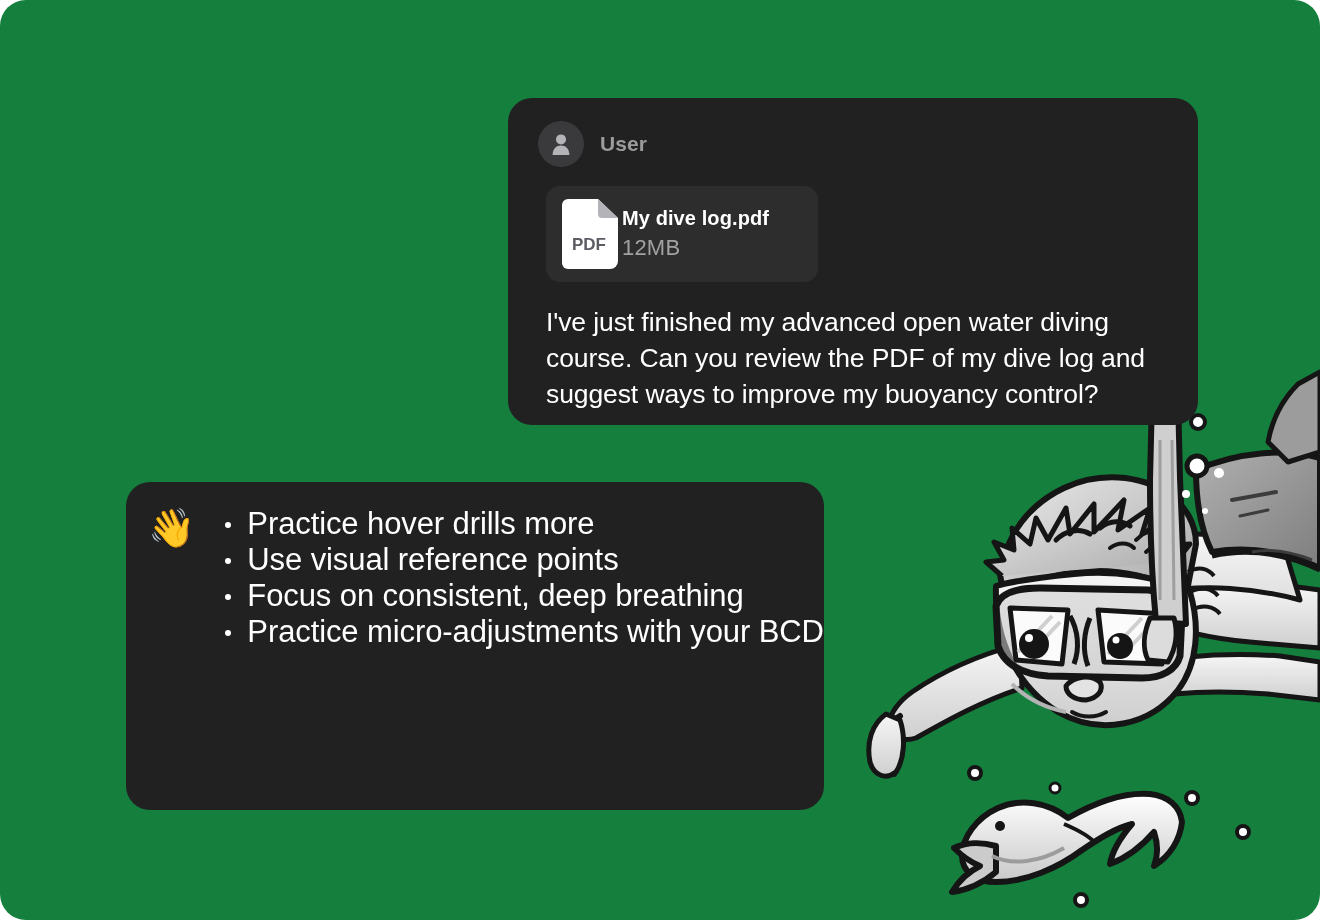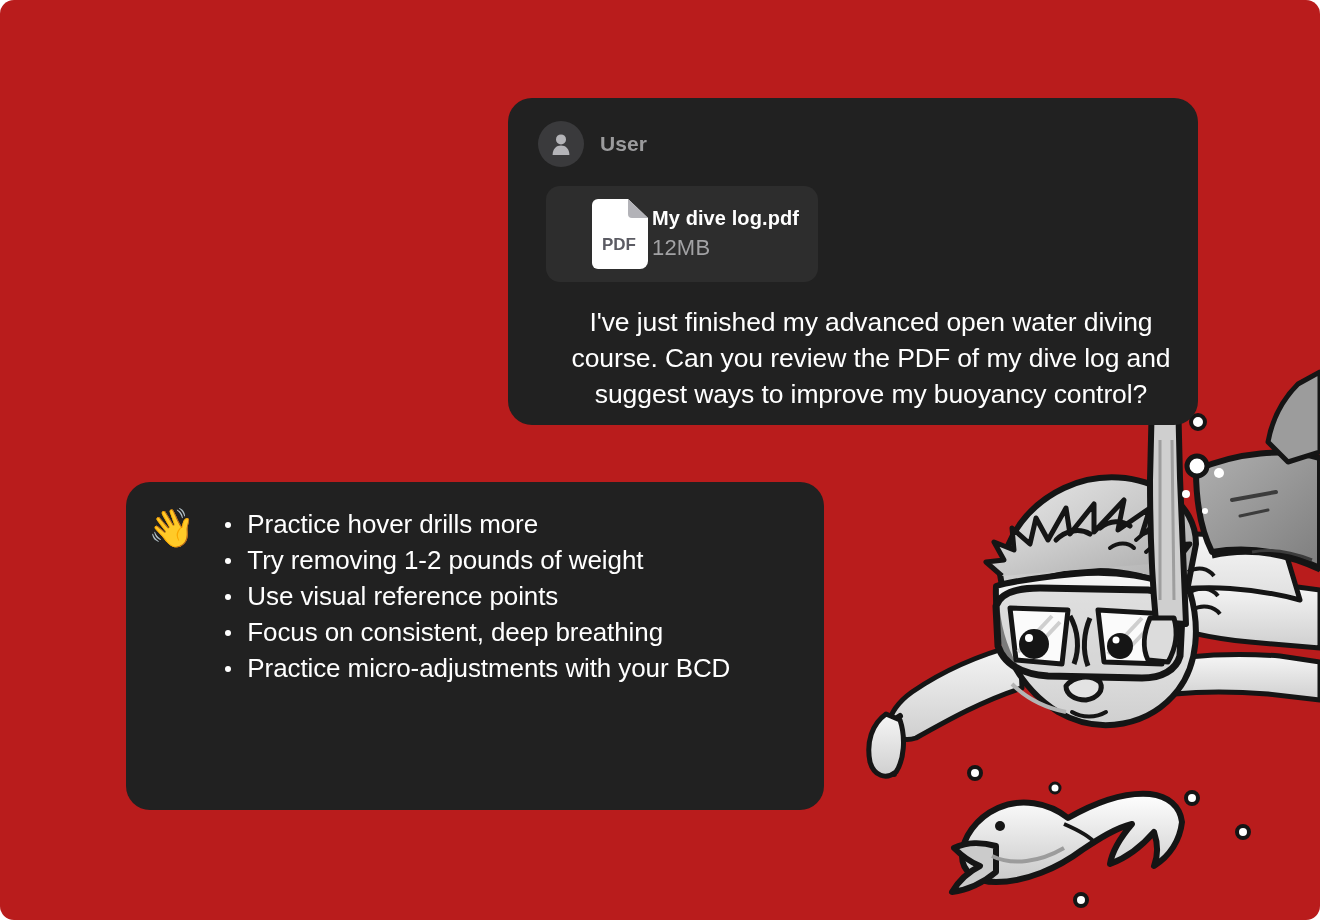--- a/index.html
+++ b/index.html
@@ -11,22 +11,22 @@
     width: 1320px;
     height: 920px;
     overflow: hidden;
     font-family: "Liberation Sans", sans-serif;
   }
 
   #stage {
     position: relative;
     width: 1320px;
     height: 920px;
-    background: #b91c1c;
-    border-radius: 14px;
+    background: #15803d;
+    border-radius: 26px;
     overflow: hidden;
   }
 
   
   #illustration {
     position: absolute;
     inset: 0;
     pointer-events: none;
   }
 
@@ -86,21 +86,21 @@
     width: 272px;
     height: 96px;
     background: #2d2d2d;
     border-radius: 14px;
     display: flex;
     align-items: center;
     gap: 16px;
     padding: 0 18px 0 16px;
     box-sizing: border-box;
   }
-  .file-icon { flex: none; width: 44px; height: 70px; display: block; margin-left: 30px; }
+  .file-icon { flex: none; width: 44px; height: 70px; display: block; }
   .attachment-meta { display: flex; flex-direction: column; gap: 5px; min-width: 0; }
   .file-name {
     color: #ffffff;
     font-size: 20px;
     font-weight: bold;
     white-space: nowrap;
     letter-spacing: .1px;
   }
   .file-size {
     color: #a2a2a4;
@@ -108,21 +108,20 @@
     letter-spacing: .2px;
   }
 
   
   .msg-text {
     margin: 0;
     color: #ffffff;
     font-size: 26.5px;
     line-height: 36px;
     letter-spacing: -0.1px;
-    text-align: center;
   }
   #user-text { margin-top: 22px; margin-left: 8px; width: 650px; }
 
   .assist-body {
     display: flex;
     gap: 14px;
     align-items: flex-start;
   }
   .wave-emoji {
     font-size: 38px;
@@ -135,21 +134,21 @@
   #assistant-intro { width: 560px; }
 
   ul.suggestions {
     margin: 0;
     padding: 0 0 0 38px;
     list-style: none;
   }
   ul.suggestions li {
     position: relative;
     color: #ffffff;
-    font-size: 26px;
+    font-size: 31px;
     line-height: 36px;
     letter-spacing: -0.1px;
     white-space: nowrap;
   }
   ul.suggestions li::before {
     content: "";
     position: absolute;
     left: -22px;
     top: 16px;
     width: 6px;
@@ -328,21 +327,20 @@
 
     <p class="msg-text" id="user-text">I've just finished my advanced open water diving course. Can you review the PDF of my dive log and suggest ways to improve my buoyancy control?</p>
   </div>
 
   <div class="bubble" id="assistant-bubble">
     <div class="assist-body">
       <span class="wave-emoji">👋</span>
       <div class="assist-col">
         <ul class="suggestions">
           <li>Practice hover drills more</li>
-          <li>Try removing 1-2 pounds of weight</li>
           <li>Use visual reference points</li>
           <li>Focus on consistent, deep breathing</li>
           <li>Practice micro-adjustments with your BCD</li>
         </ul>
       </div>
     </div>
   </div>
 
 </div>
 

